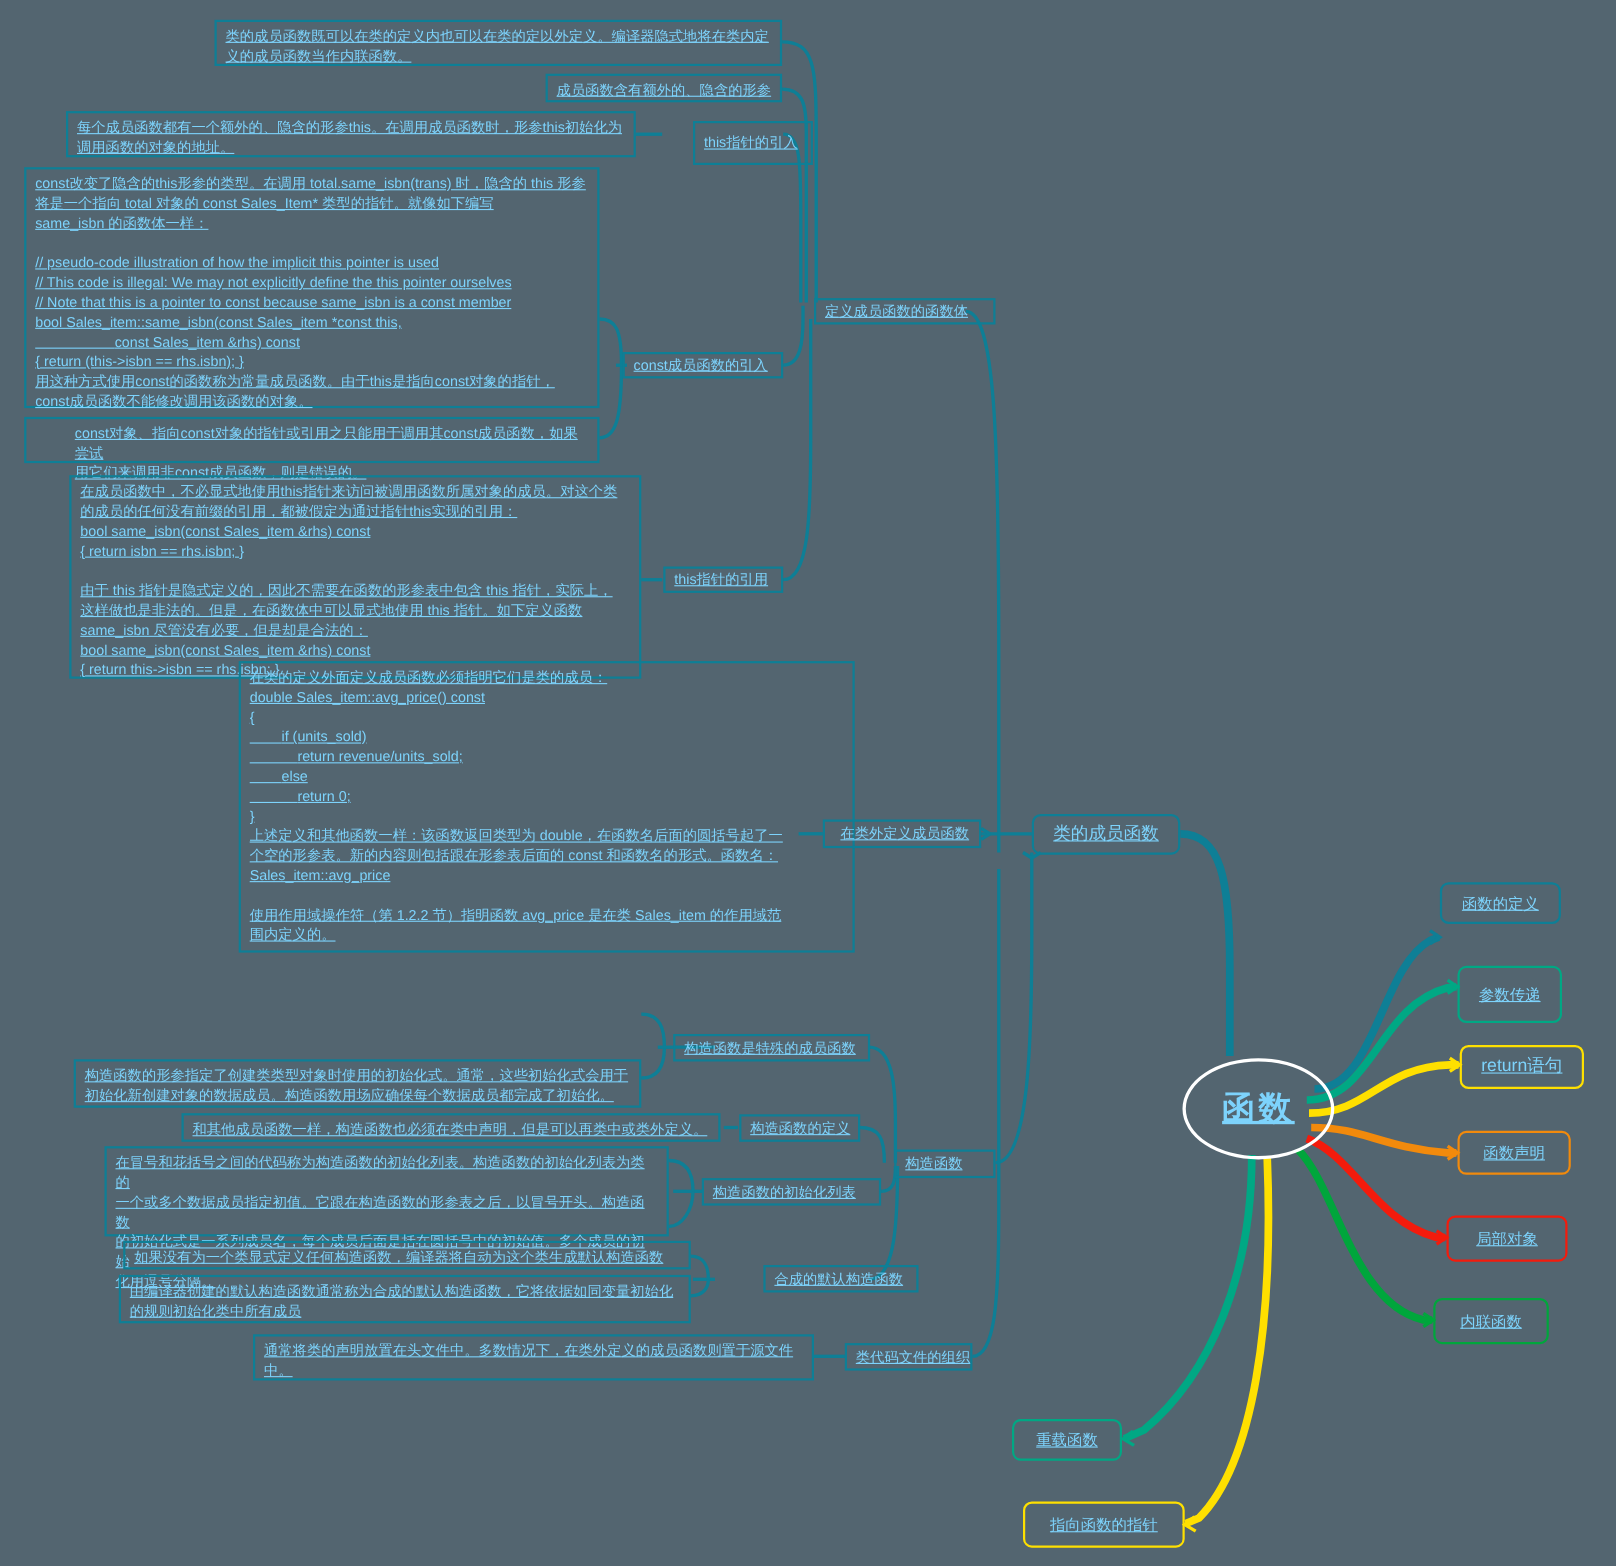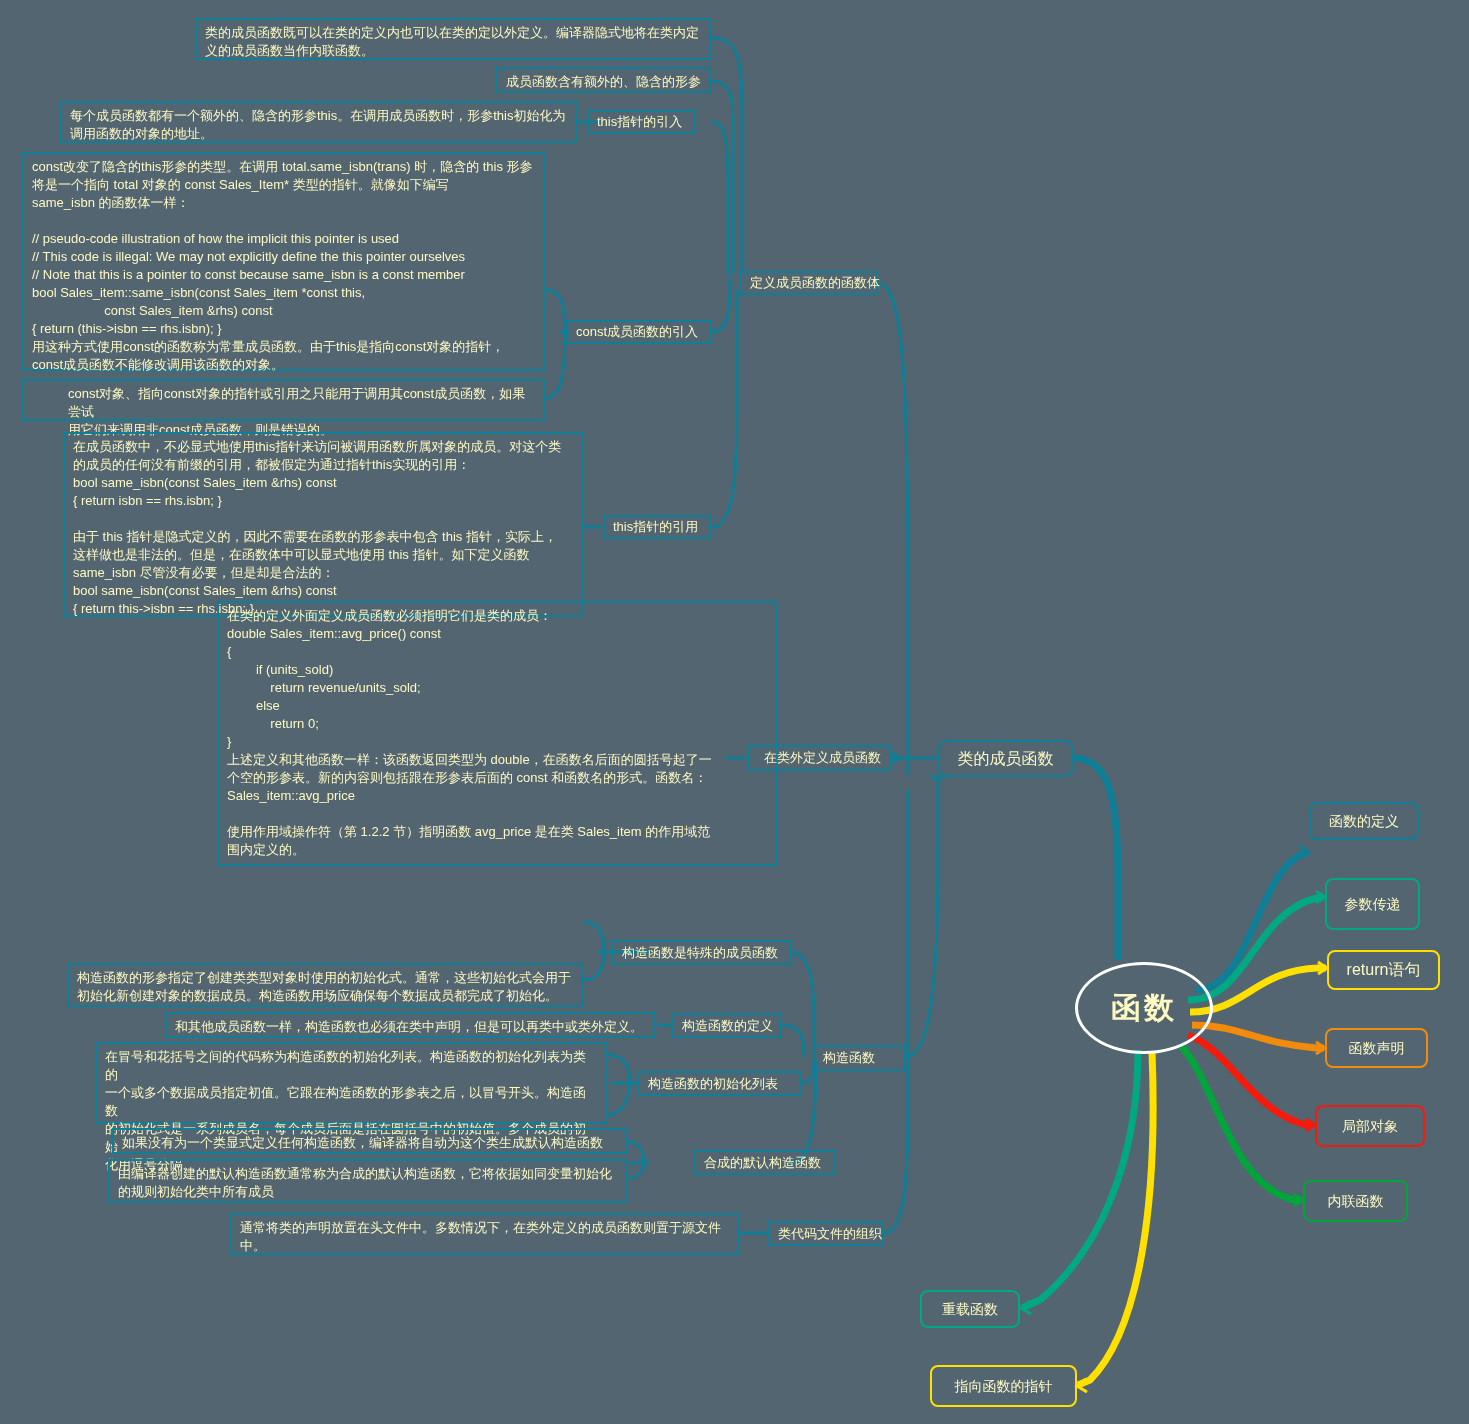--- a/index.html
+++ b/index.html
@@ -8,28 +8,29 @@
     background:#536570;
     font-family:"Liberation Sans","DejaVu Sans",sans-serif;
     overflow:hidden;
     position:relative;
   }
   #canvas{position:absolute;left:0;top:0;width:1469px;height:1424px;}
   svg.links{position:absolute;left:0;top:0;width:1469px;height:1424px;pointer-events:none;}
   .node{
     position:absolute;
     box-sizing:border-box;
-    color:#fef9c3;
+    color:#7dd3fc;
     border:2px solid #0e7f96;
     background:transparent;
     line-height:18px;
     font-size:13px;
     padding:4px 8px;
     white-space:pre-wrap;
     letter-spacing:0px;
+    text-decoration:underline;
   }
   .node.leaf{ white-space:nowrap; }
   .node.center-label{ text-align:center; }
   .node.rounded{ border-radius:8px; }
   .node.big{ font-size:16px; line-height:22px; }
   .node.mid{ font-size:14px; }
   .node.ellipse{
     border-radius:50%;
     border:3px solid #ffffff;
     display:flex;align-items:center;justify-content:center;
@@ -188,23 +189,23 @@
 化用逗号分隔。</div>
 
   <div class="node c-teal leaf" style="left:112px;top:1128px;width:516px;height:26px;">如果没有为一个类显式定义任何构造函数，编译器将自动为这个类生成默认构造函数</div>
 
   <div class="node c-teal" style="left:108px;top:1159px;width:520px;height:44px;">由编译器创建的默认构造函数通常称为合成的默认构造函数，它将依据如同变量初始化
 的规则初始化类中所有成员</div>
 
   <div class="node c-teal" style="left:230px;top:1213px;width:510px;height:42px;">通常将类的声明放置在头文件中。多数情况下，在类外定义的成员函数则置于源文件
 中。</div>
 
-  <div class="node c-teal leaf vcenter" style="left:587px;top:110px;width:109px;height:24px;">this指针的引入</div>
-
-  <div class="node c-teal leaf vcenter" style="left:740px;top:271px;width:138px;height:24px;">定义成员函数的函数体</div>
+  <div class="node c-teal leaf vcenter" style="left:630px;top:110px;width:109px;height:40px;">this指针的引入</div>
+
+  <div class="node c-teal leaf vcenter" style="left:740px;top:271px;width:165px;height:24px;">定义成员函数的函数体</div>
 
   <div class="node c-teal leaf vcenter" style="left:566px;top:320px;width:146px;height:24px;">const成员函数的引入</div>
 
   <div class="node c-teal leaf vcenter" style="left:603px;top:515px;width:109px;height:24px;">this指针的引用</div>
 
   <div class="node c-teal leaf vcenter" style="left:748px;top:745px;width:144px;height:26px;padding-left:14px;">在类外定义成员函数</div>
 
   <div class="node c-teal leaf vcenter" style="left:612px;top:940px;width:179px;height:25px;">构造函数是特殊的成员函数</div>
 
   <div class="node c-teal leaf vcenter" style="left:672px;top:1013px;width:110px;height:25px;">构造函数的定义</div>

